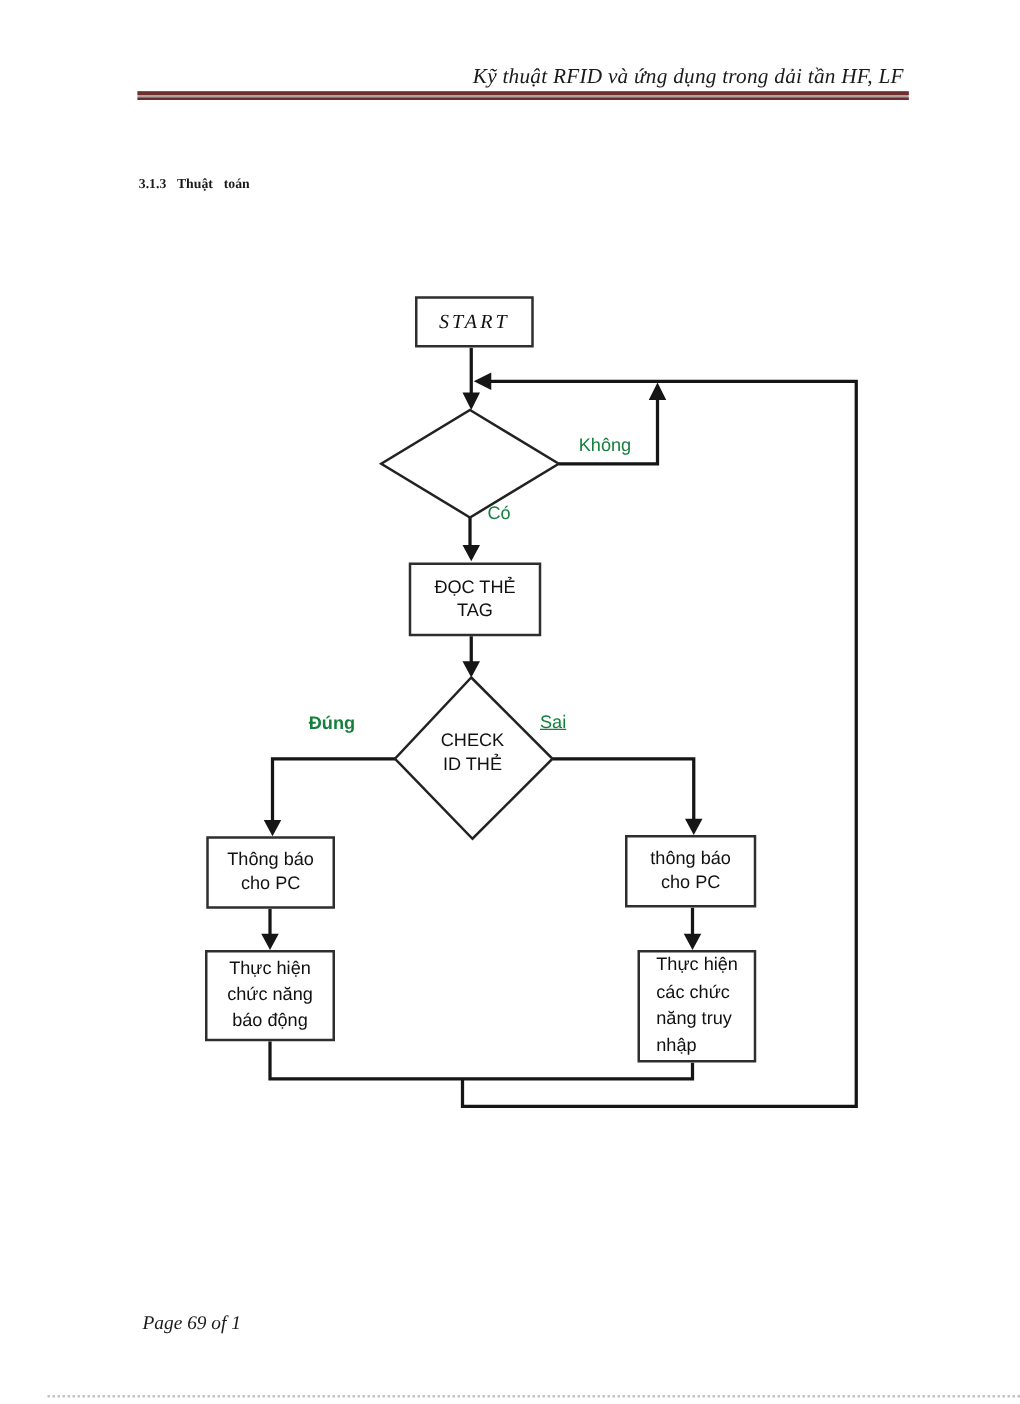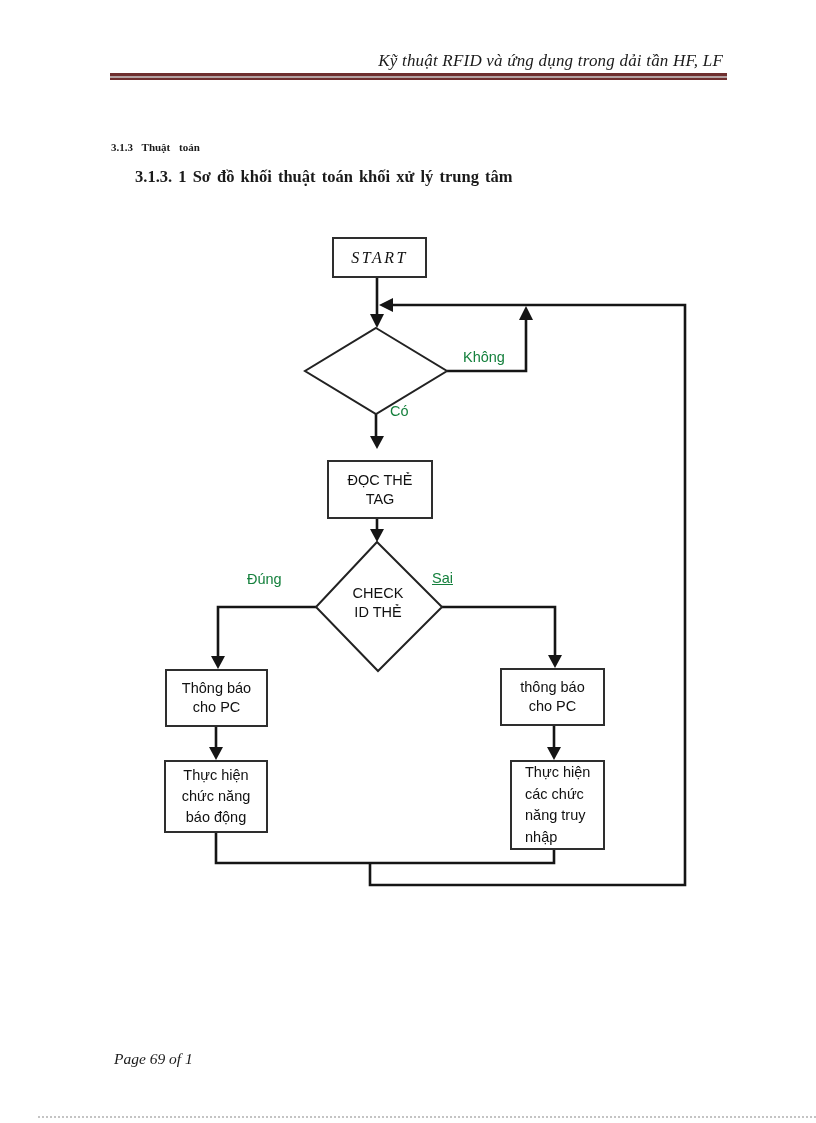--- a/index.html
+++ b/index.html
@@ -57,21 +57,20 @@
 </style>
 </head>
 <body>
 
 <div id="page">
 
   <div class="header-title">Kỹ thuật RFID và ứng dụng trong dải tần HF, LF</div>
   <div class="header-rule"></div>
 
   <div class="h-sec">3.1.3 Thuật toán</div>
-  <div class="h-sub">3.1.3. 1 Sơ đồ khối thuật toán khối xử lý trung tâm</div>
 
   <svg id="flow-svg" viewBox="0 0 816 1123" xmlns="http://www.w3.org/2000/svg">
     <g stroke="#151515" stroke-width="2.6" fill="none">
 
       <path d="M377 278 V316"></path>
 
       <path d="M391 305 H685 V885 H370 V863"></path>
 
       <path d="M216 833 V863 H554 V850"></path>
 
@@ -102,21 +101,21 @@
     </g>
     <g fill="#ffffff" stroke="#222222" stroke-width="2">
       <polygon points="376,328 447,371 376,414 305,371"></polygon>
       <polygon points="377,542 442,607 378,671 316,607"></polygon>
     </g>
   </svg>
 
   <div class="fc-box fc-start" style="left:332px;top:237px;width:95px;height:41px;font-style:italic;">START</div>
 
 
-  <div class="fc-box" style="left:327px;top:460px;width:106px;height:59px;">ĐỌC THẺ
+  <div class="fc-box" style="left:327px;top:450px;width:106px;height:59px;">ĐỌC THẺ
 TAG</div>
 
   <div class="fc-dtext" style="left:318px;top:584px;width:120px;">CHECK
 ID THẺ</div>
 
   <div class="fc-box" style="left:165px;top:669px;width:103px;height:58px;">Thông báo
 cho PC</div>
 
   <div class="fc-box fc-alarm" style="left:164px;top:760px;width:104px;height:73px;">Thực hiện
 chức năng
@@ -125,19 +124,19 @@
   <div class="fc-box" style="left:500px;top:668px;width:105px;height:58px;">thông báo
 cho PC</div>
 
   <div class="fc-box fc-access" style="left:510px;top:760px;width:95px;height:90px;">Thực hiện
 các chức
 năng truy
 nhập</div>
 
   <span class="fc-label" style="left:463px;top:349px;">Không</span>
   <span class="fc-label" style="left:390px;top:403px;">Có</span>
-  <span class="fc-label" style="left:247px;top:571px;">Đúng</span>
+  <span class="fc-label" style="left:247px;top:571px;font-weight:bold;">Đúng</span>
   <span class="fc-label" style="left:432px;top:570px;text-decoration:underline;">Sai</span>
 
   <div class="page-number">Page 69 of 1</div>
   <div class="bottom-dots"></div>
 
 </div>
 
 </body></html>

